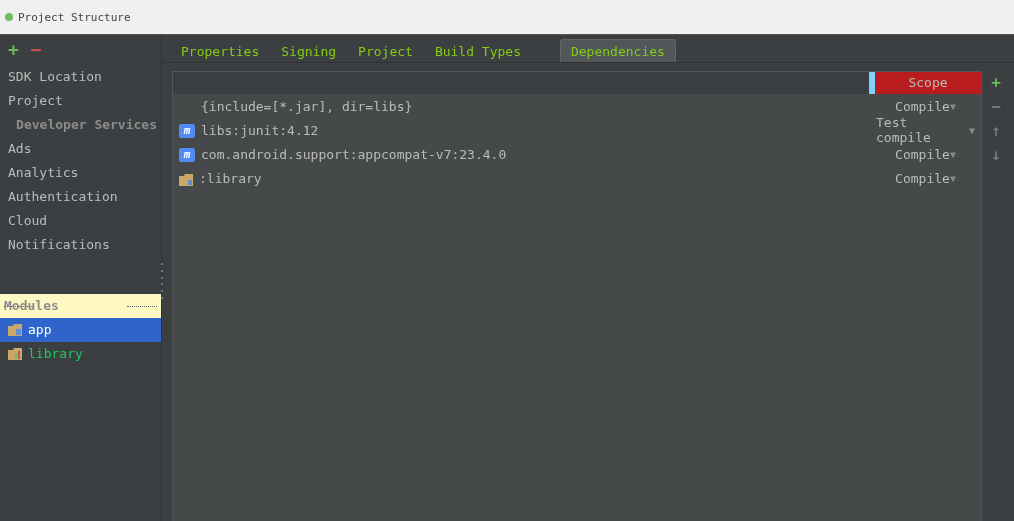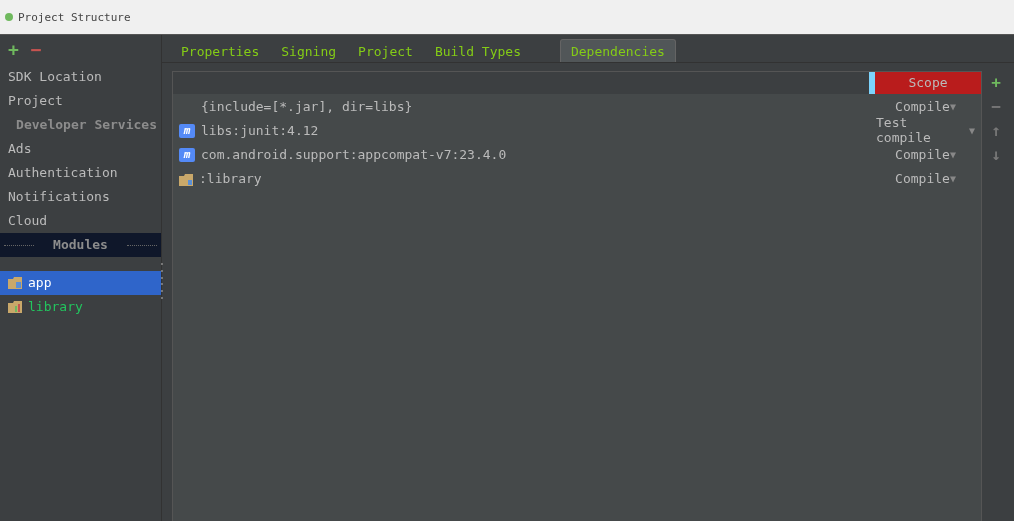--- a/index.html
+++ b/index.html
@@ -61,44 +61,45 @@
     .section-title {
       color: #8c8c8c;
       font-weight: bold;
       padding: 2px 4px 2px 4px;
       line-height: 20px;
       white-space: nowrap;
       overflow: hidden;
       text-align: right;
     }
     .section-title.center {
-      text-align: center;
-      background: #0f172a;
+      text-align: left;
+      background: #fef9c3;
       position: relative;
+      margin-top: 37px;
     }
     .section-title.center::before,
     .section-title.center::after {
       content: "";
       position: absolute;
       top: 50%;
       width: 30px;
       border-top: 1px dotted #666;
     }
     .section-title.center::before { left: 4px; }
     .section-title.center::after { right: 4px; }
     .module-item {
       display: flex;
       align-items: center;
       gap: 6px;
       padding: 2px 4px 2px 8px;
       line-height: 20px;
       color: #22c55e;
       cursor: pointer;
     }
-    .module-item.selected { background: #2f65ca; color: #fff; margin-top: 14px; }
+    .module-item.selected { background: #2f65ca; color: #fff; }
     .folder-icon {
       width: 14px; height: 12px;
       display: inline-block;
       position: relative;
     }
     .folder-icon svg { display: block; }
     .content {
       flex: 1;
       display: flex;
       flex-direction: column;
@@ -230,23 +231,24 @@
   <div class="sidebar">
     <div class="sidebar-toolbar">
       <span class="icon-btn plus">+</span>
       <span class="icon-btn minus">−</span>
     </div>
     <div class="sidebar-list">
       <div class="sidebar-item">SDK Location</div>
       <div class="sidebar-item">Project</div>
       <div class="section-title">Developer Services</div>
       <div class="sidebar-item">Ads</div>
+      <div class="sidebar-item">Analytics</div>
       <div class="sidebar-item">Authentication</div>
+      <div class="sidebar-item">Cloud</div>
       <div class="sidebar-item">Notifications</div>
-      <div class="sidebar-item">Cloud</div>
       <div class="section-title center">Modules</div>
       <div class="module-item selected">
         <span class="folder-icon">
           <svg width="14" height="12" viewBox="0 0 14 12">
               <path d="M0 2 L5 2 L6 0 L14 0 L14 12 L0 12 Z" fill="#c9a86a"></path>
               <rect x="8" y="5" width="5" height="6" fill="#5a8fd6"></rect>
             </svg>
         </span>
         <span>app</span>
       </div>

